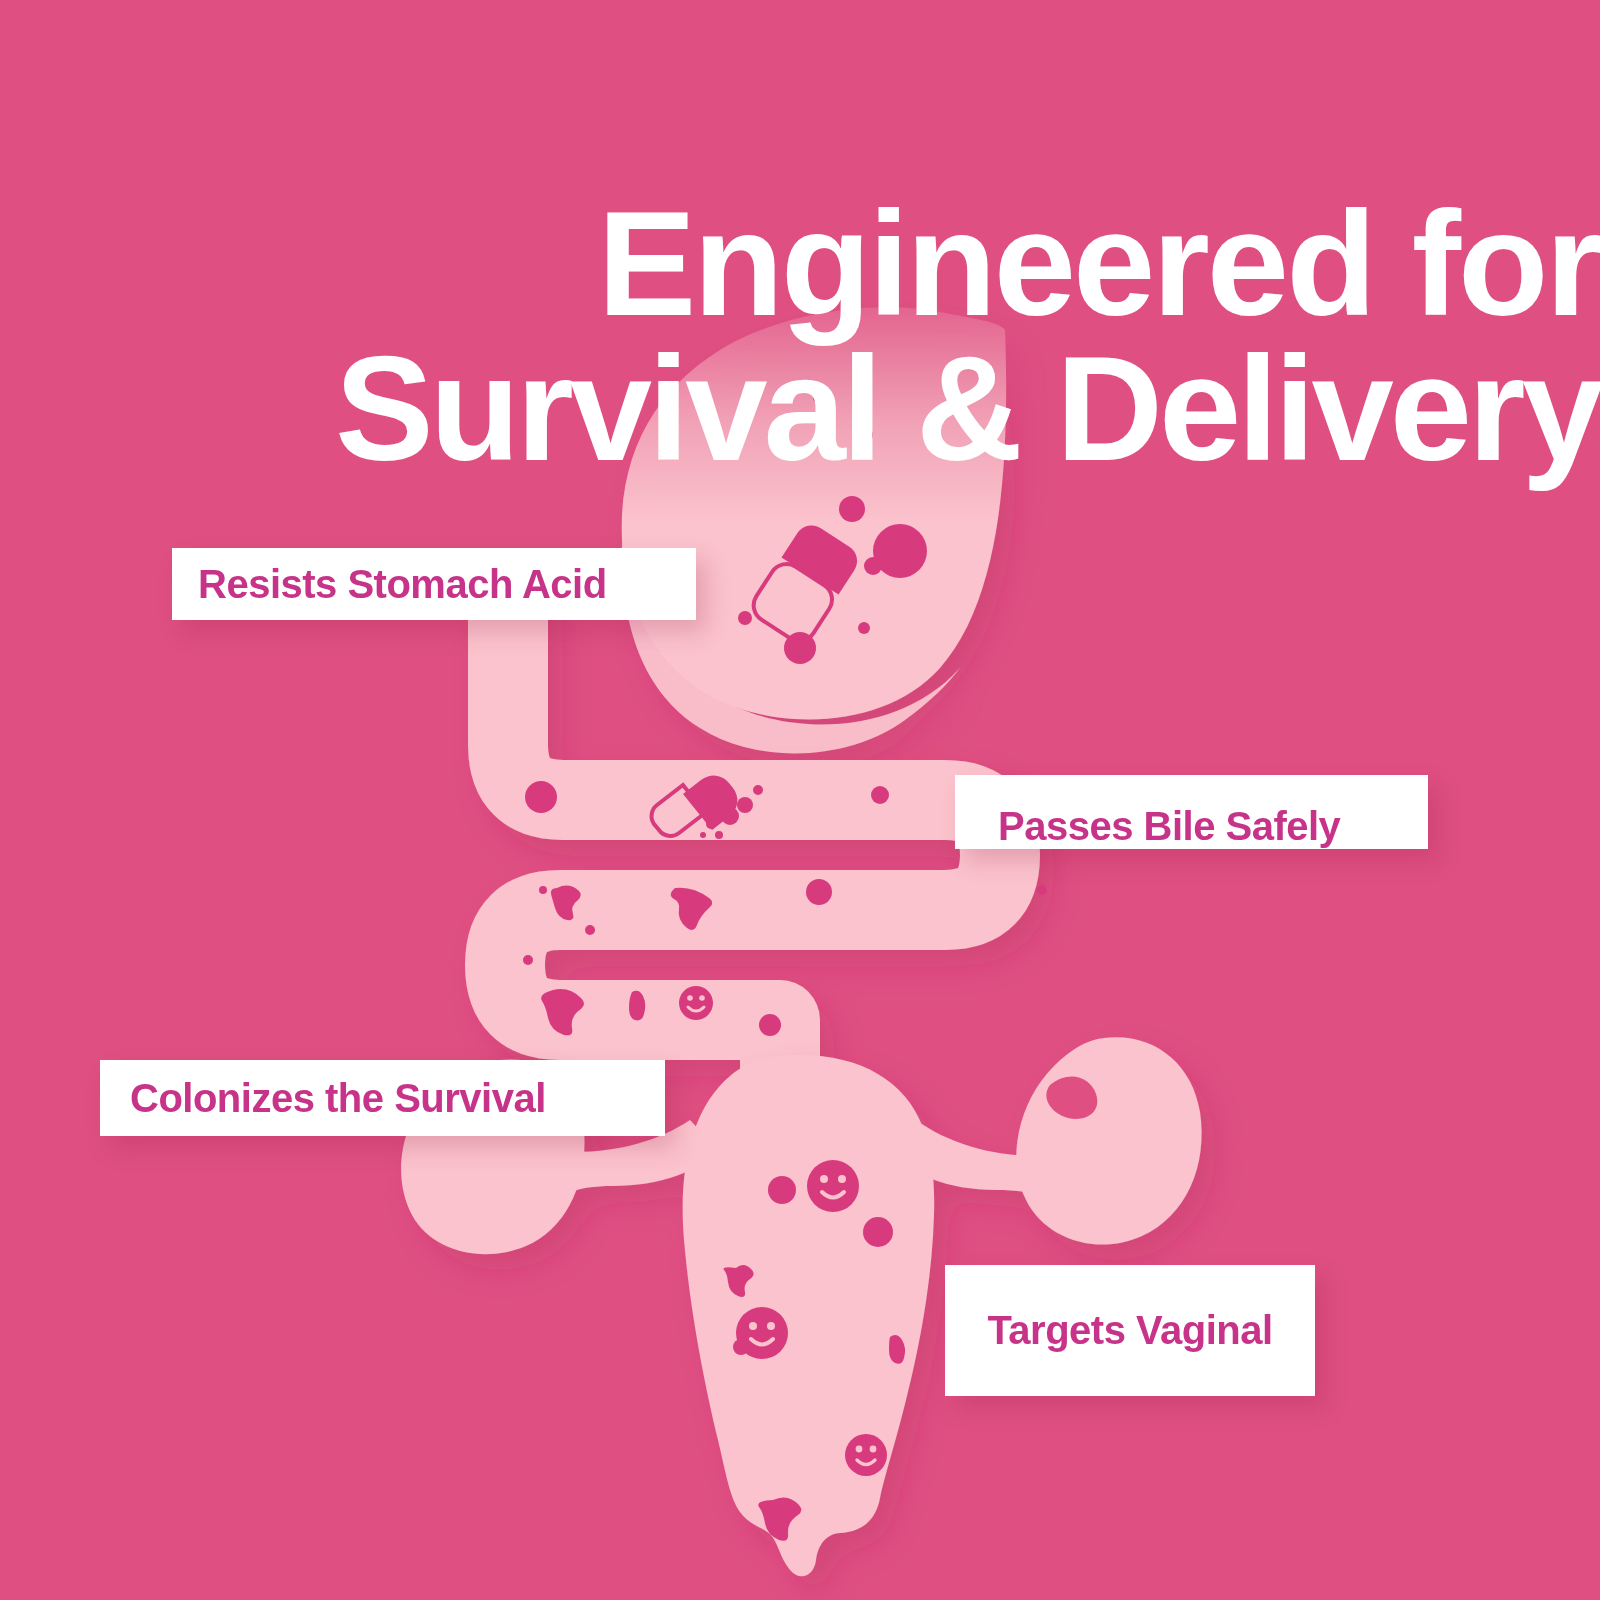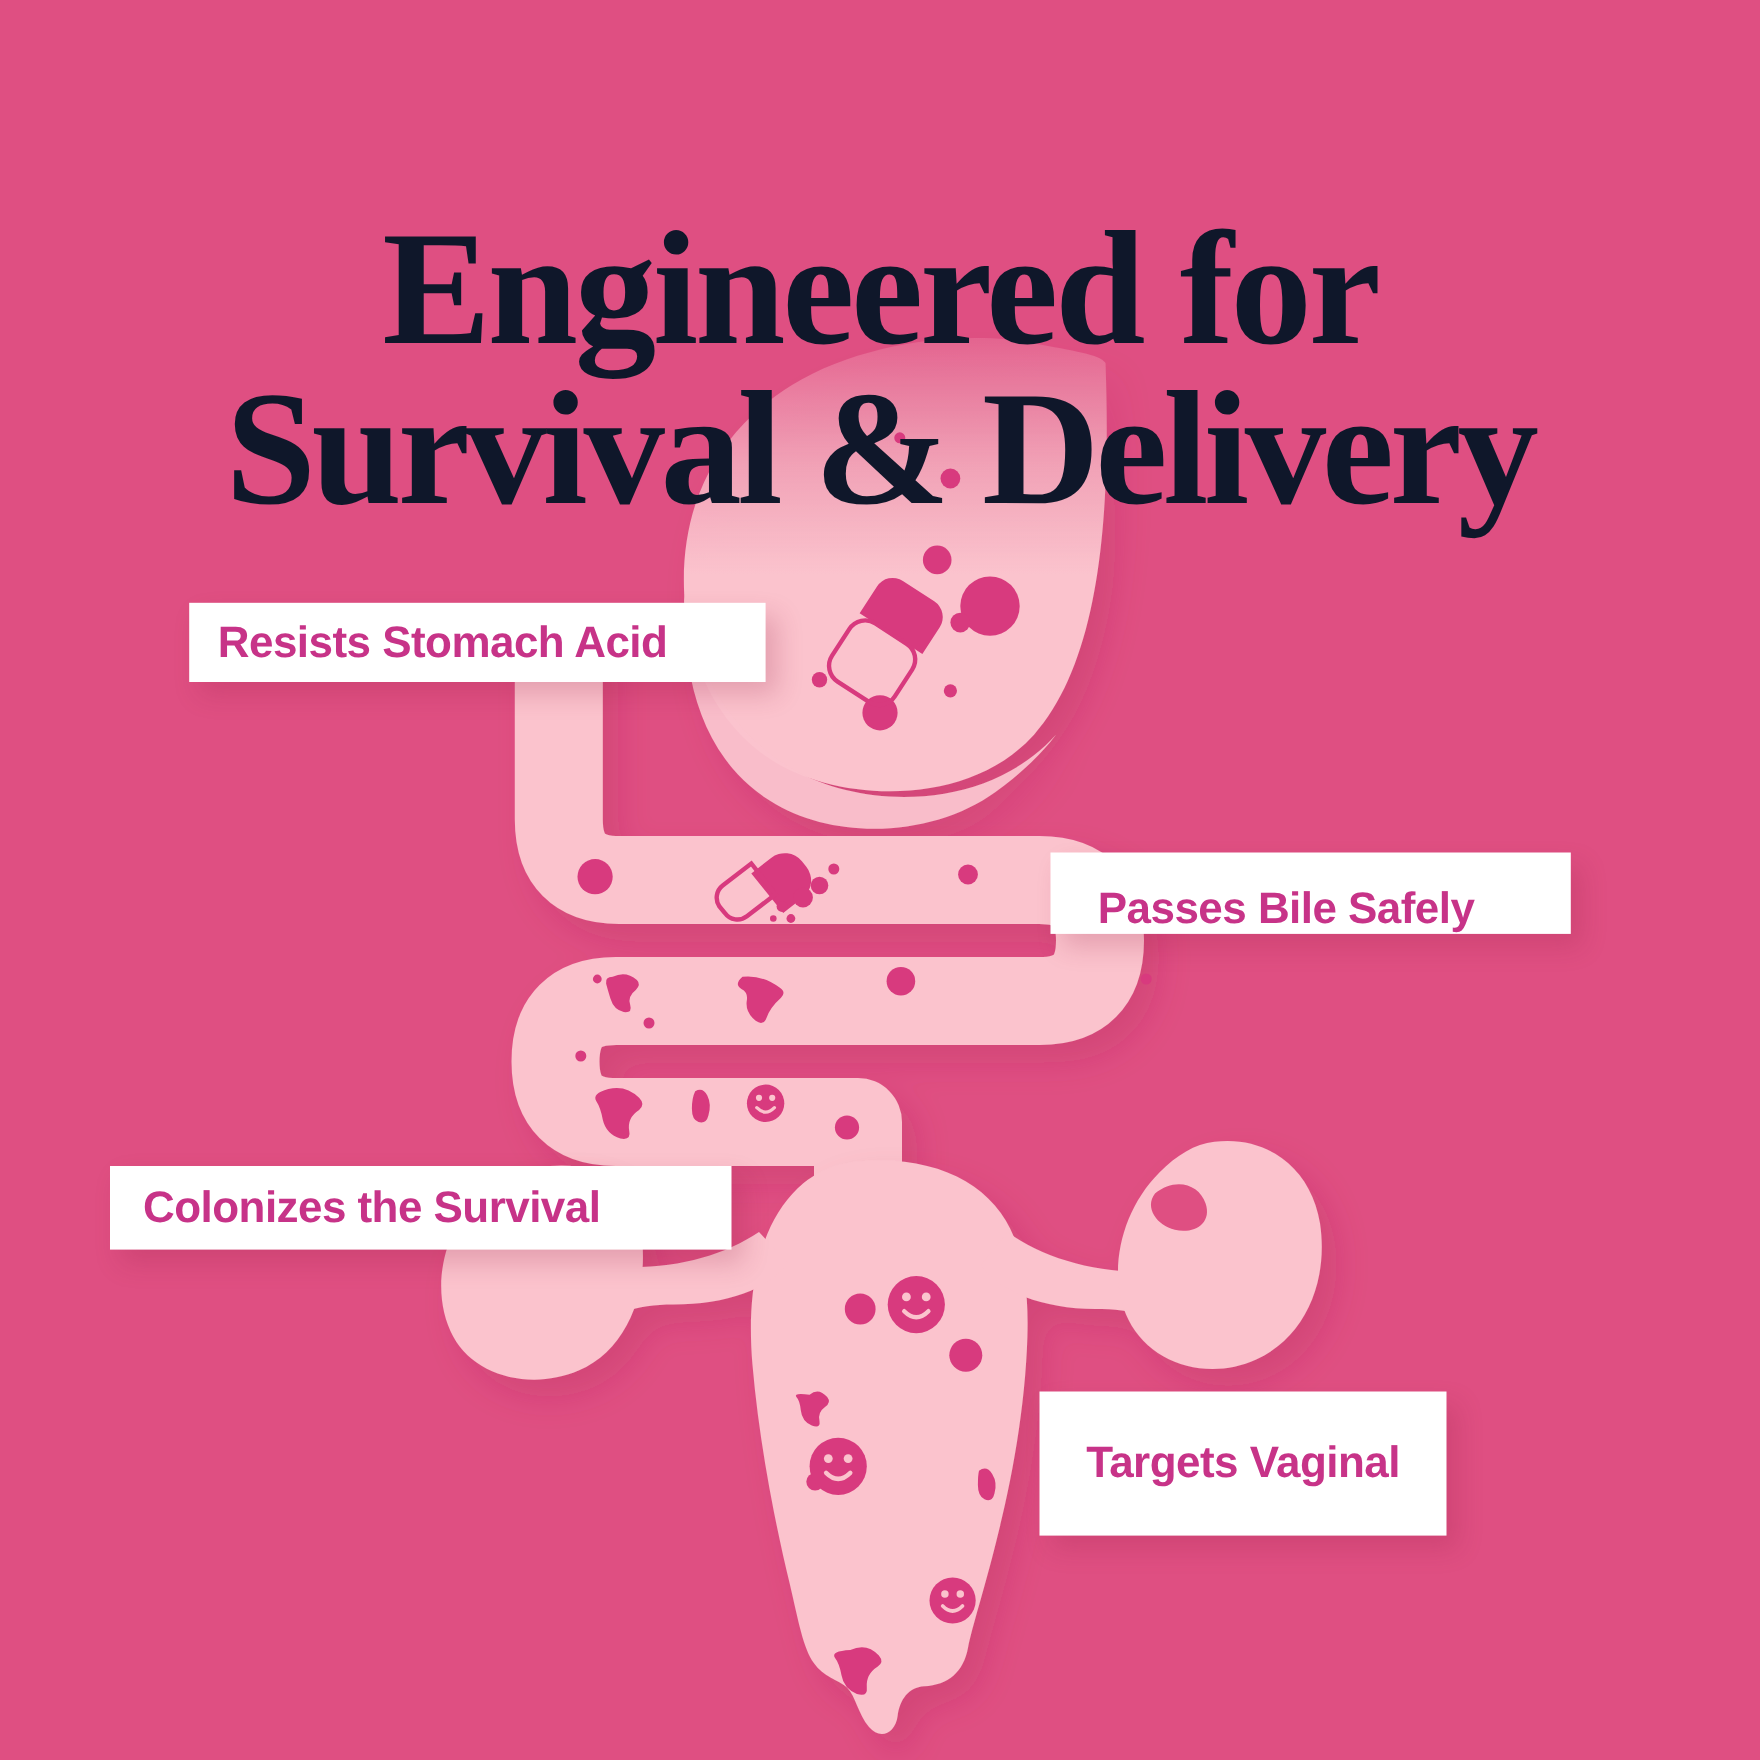--- a/index.html
+++ b/index.html
@@ -23,23 +23,23 @@
     width: 1600px;
     height: 1600px;
   }
 
   
   #title {
     position: absolute;
     left: 0;
     top: 92px;
     width: 1600px;
-    text-align: center;
-    color: #0f172a;
-    font-family: Liberation Serif, serif;
+    text-align: right;
+    color: #ffffff;
+    font-family: Liberation Sans, sans-serif;
     font-weight: 700;
     font-size: 148px;
     line-height: 0.98;
     letter-spacing: -3px;
     z-index: 30;
     pointer-events: none;
   }
   #title .tline { display: block; white-space: nowrap; }
   #title .tline.l2 { letter-spacing: -4px; }
 

